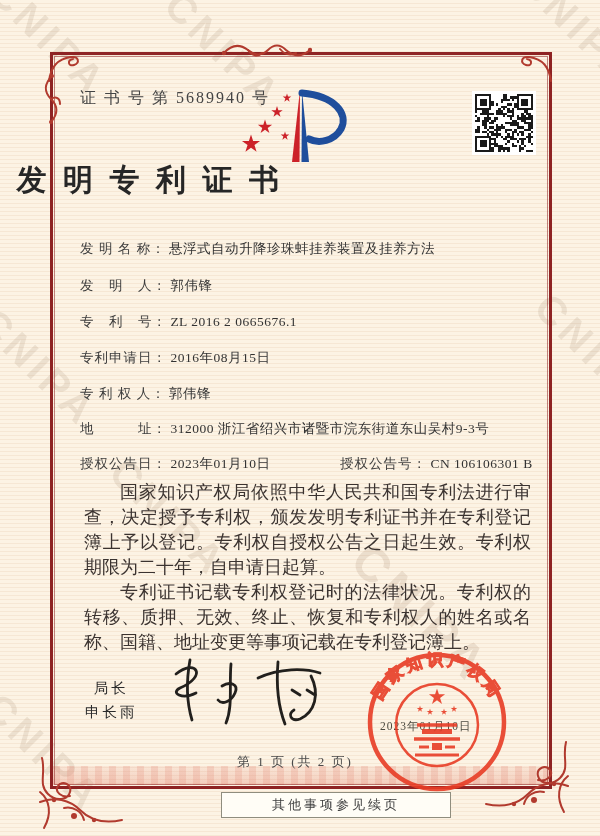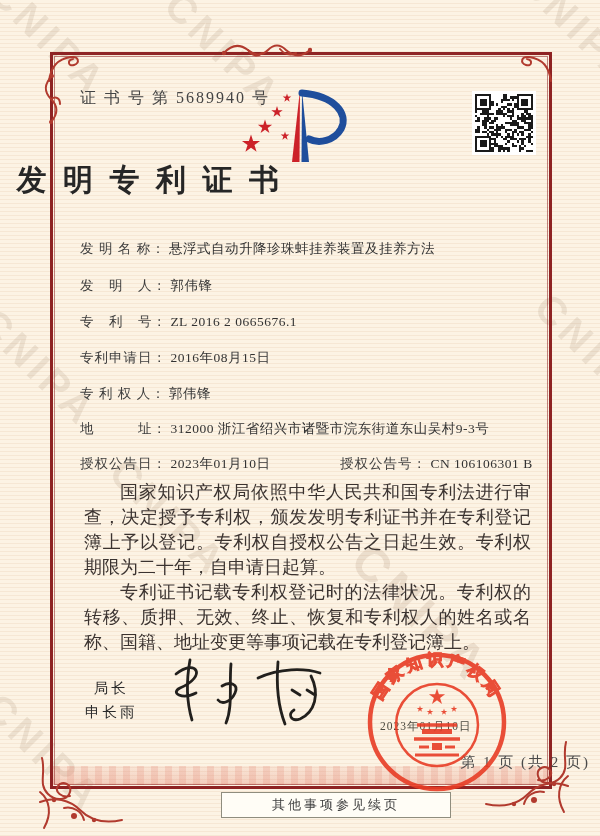--- a/index.html
+++ b/index.html
@@ -58,21 +58,21 @@
     font-family:Liberation Serif, serif; font-size:14.5px;
     color:#2b2b2b; letter-spacing:3px; line-height:24px;text-align:center;
   }
   .sig{position:absolute; left:160px; top:648px; z-index:2;}
   .sig path{stroke:#22201d; stroke-width:2.8; fill:none; stroke-linecap:round; stroke-linejoin:round;}
   .seal-date{position:absolute; left:380px; top:719px; z-index:2; font-size:11.5px; letter-spacing:1px; color:#4b4a40;}
   .seal{position:absolute; left:362px; top:643px; z-index:4; opacity:.9;}
   .seal *{stroke:var(--seal);}
   .seal .fill{fill:var(--seal); stroke:none;}
   .seal text{fill:var(--seal); stroke:none; font-weight:bold;}
-  .page-info{position:absolute; left:0; right:10px; top:753px; z-index:2; text-align:right; font-size:15px; letter-spacing:2px; color:#4a4a4a;}
+  .page-info{position:absolute; left:0; right:10px; top:753px; z-index:2; text-align:center; font-size:13px; letter-spacing:2px; color:#4a4a4a;}
   .footnote{
     position:absolute; left:186px; top:792px; width:228px; height:24px; z-index:2;
     background:#fffdf6; border:1px solid #8f8d7e; display:flex; align-items:center; justify-content:center;
     font-size:13px; letter-spacing:3px; color:#3e3e3e;margin-left:35px;
   }
 </style>
 </head>
 <body>
 
 <div class="page">

